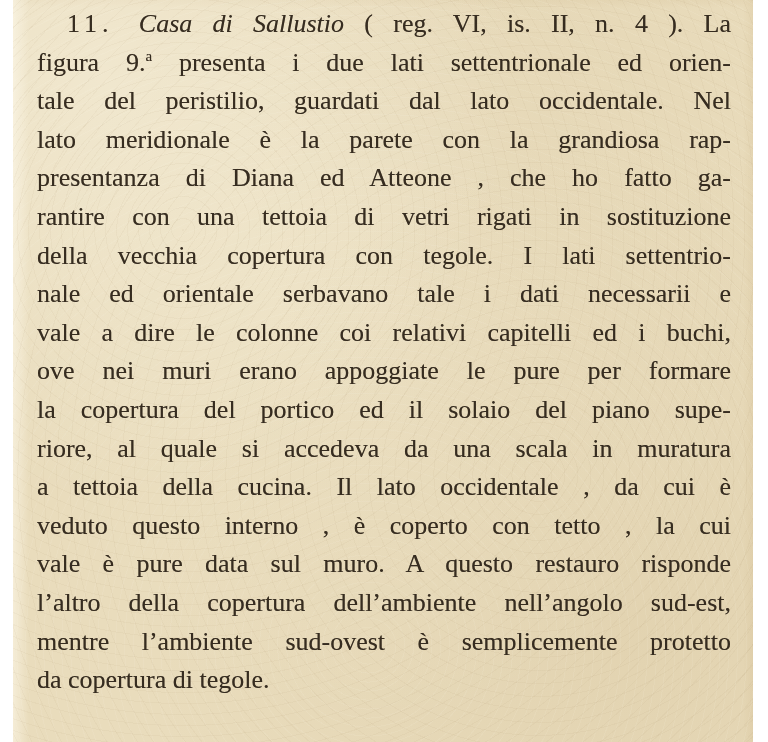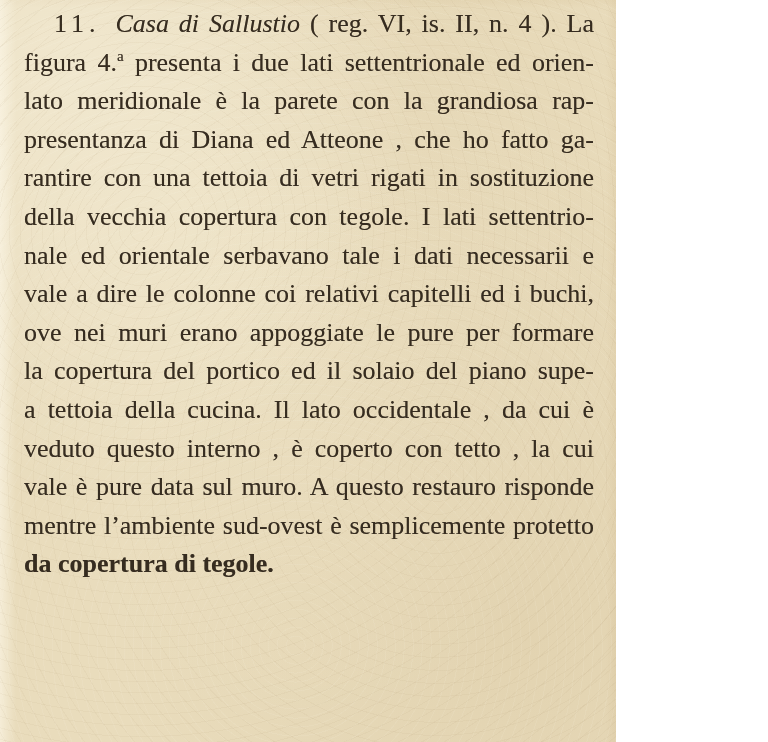--- a/index.html
+++ b/index.html
@@ -7,32 +7,33 @@
     padding: 0;
   }
   body {
     width: 768px;
     height: 742px;
     overflow: hidden;
     font-family: "Liberation Serif", "DejaVu Serif", serif;
   }
   .page {
     position: relative;
-    width: 616px;
+    width: 740px;
     height: 742px;
     box-sizing: border-box;
     background-color: #e9dcbc;
     background-image:
       radial-gradient(ellipse at 12% 10%, rgba(255, 252, 240, 0.35), transparent 45%),
       radial-gradient(ellipse at 85% 85%, rgba(186, 158, 108, 0.14), transparent 55%),
       radial-gradient(ellipse at 50% 45%, rgba(255, 250, 232, 0.18), transparent 70%),
       radial-gradient(ellipse at 70% 20%, rgba(190, 164, 116, 0.10), transparent 40%),
       linear-gradient(90deg, rgba(255, 250, 236, 0.55) 0px, rgba(255, 250, 236, 0.0) 16px),
       linear-gradient(270deg, rgba(205, 180, 134, 0.18) 0px, rgba(205, 180, 134, 0.0) 10px),
       linear-gradient(180deg, rgba(205, 180, 134, 0.12) 0px, rgba(205, 180, 134, 0.0) 8px);
+    margin-left: 13px;
   }
   .speckle {
     position: absolute;
     inset: 0;
     pointer-events: none;
     background-image:
       repeating-radial-gradient(circle at 23% 31%, rgba(150, 122, 80, 0.05) 0 1px, transparent 1px 11px),
       repeating-radial-gradient(circle at 71% 64%, rgba(150, 122, 80, 0.05) 0 1px, transparent 1px 13px),
       repeating-radial-gradient(circle at 48% 87%, rgba(255, 255, 245, 0.07) 0 1px, transparent 1px 9px);
   }
@@ -48,45 +49,47 @@
   .line {
     text-align: justify;
     text-align-last: justify;
     height: 38.6px;
     overflow: visible;
   }
   .line.indent { padding-left: 30px; }
   .line.last {
     text-align: right;
     text-align-last: left;
-    font-weight: bold;
   }
   .seg.italic { font-style: italic; }
   .seg.number { letter-spacing: 5px; }
   .seg.sup {
     vertical-align: super;
     font-size: 0.58em;
     line-height: 0;
   }
 </style>
 </head>
 <body>
 
 <div class="page">
   <div class="speckle"></div>
   <div class="text-block">
       <div class="line indent"><span class="seg number">11. </span><span class="seg italic">Casa di Sallustio</span><span class="seg normal"> ( reg. VI, is. II, n. 4 ). La</span></div>
-      <div class="line"><span class="seg normal">figura 4.</span><span class="seg sup">a</span><span class="seg normal"> presenta i due lati settentrionale ed orien-</span></div>
+      <div class="line"><span class="seg normal">figura 9.</span><span class="seg sup">a</span><span class="seg normal"> presenta i due lati settentrionale ed orien-</span></div>
+      <div class="line"><span class="seg normal">tale del peristilio, guardati dal lato occidentale. Nel</span></div>
       <div class="line"><span class="seg normal">lato meridionale è la parete con la grandiosa rap-</span></div>
       <div class="line"><span class="seg normal">presentanza di Diana ed Atteone , che ho fatto ga-</span></div>
       <div class="line"><span class="seg normal">rantire con una tettoia di vetri rigati in sostituzione</span></div>
       <div class="line"><span class="seg normal">della vecchia copertura con tegole. I lati settentrio-</span></div>
       <div class="line"><span class="seg normal">nale ed orientale serbavano tale i dati necessarii e</span></div>
       <div class="line"><span class="seg normal">vale a dire le colonne coi relativi capitelli ed i buchi,</span></div>
       <div class="line"><span class="seg normal">ove nei muri erano appoggiate le pure per formare</span></div>
       <div class="line"><span class="seg normal">la copertura del portico ed il solaio del piano supe-</span></div>
+      <div class="line"><span class="seg normal">riore, al quale si accedeva da una scala in muratura</span></div>
       <div class="line"><span class="seg normal">a tettoia della cucina. Il lato occidentale , da cui è</span></div>
       <div class="line"><span class="seg normal">veduto questo interno , è coperto con tetto , la cui</span></div>
       <div class="line"><span class="seg normal">vale è pure data sul muro. A questo restauro risponde</span></div>
+      <div class="line"><span class="seg normal">l’altro della copertura dell’ambiente nell’angolo sud-est,</span></div>
       <div class="line"><span class="seg normal">mentre l’ambiente sud-ovest è semplicemente protetto</span></div>
       <div class="line last"><span class="seg normal">da copertura di tegole.</span></div>
     </div>
 </div>
 
 </body></html>

